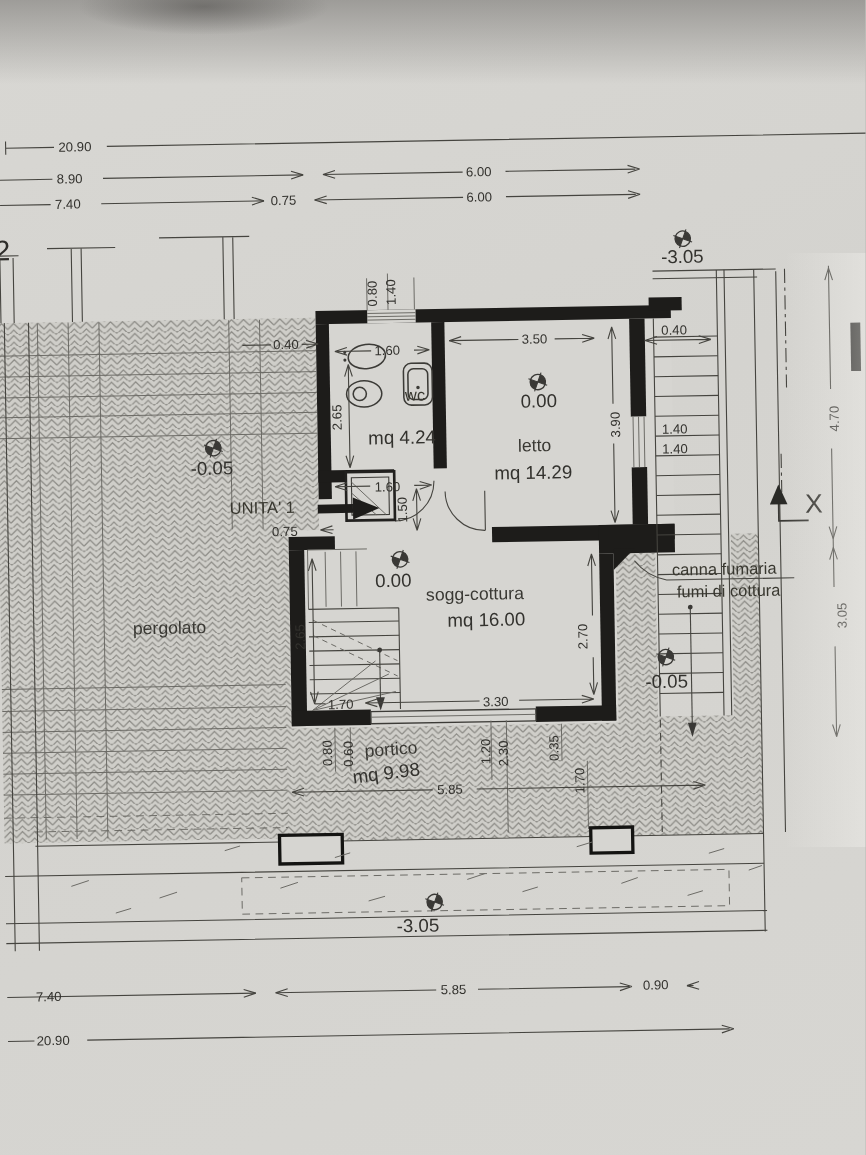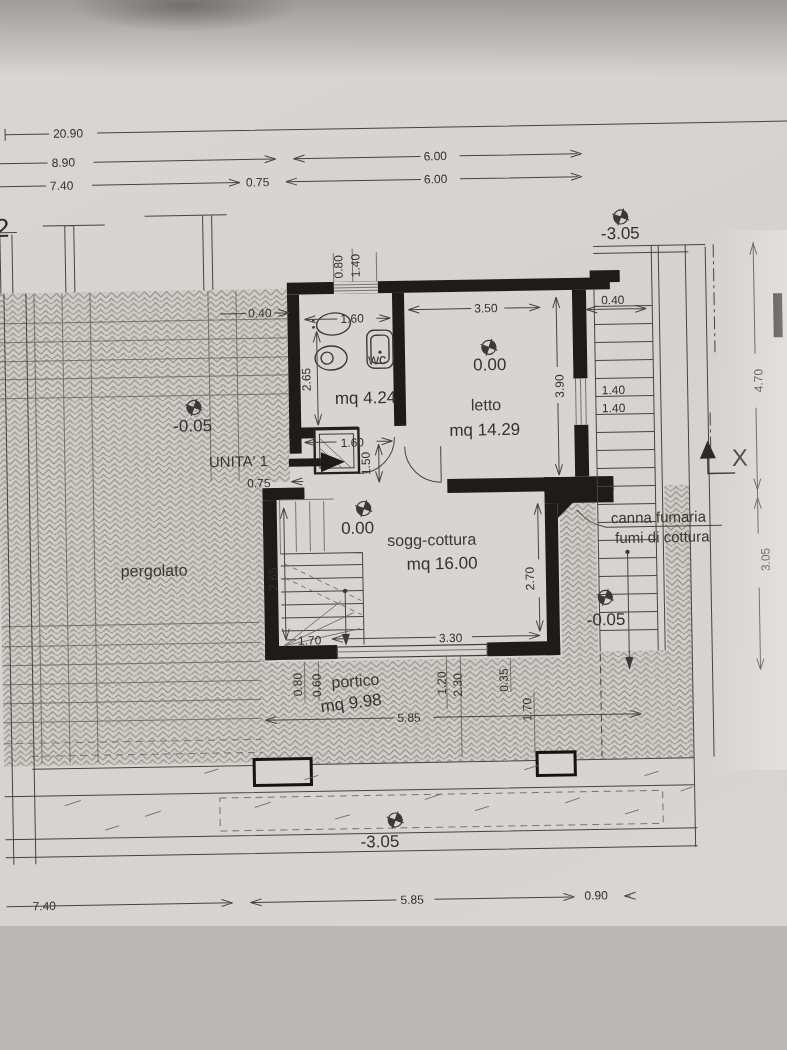--- a/index.html
+++ b/index.html
@@ -1,16 +1,16 @@
 <!DOCTYPE html>
 <html><head>
 <meta charset="utf-8">
 <style>
   html,body{margin:0;padding:0;background:#b9b8b4;}
-  #shot{position:relative;width:787px;height:926px;overflow:hidden;
+  #shot{position:relative;width:787px;height:1050px;overflow:hidden;
         background:linear-gradient(155deg,#d8d7d3 0%,#d4d3cf 45%,#d7d6d2 100%);
         font-family:"Liberation Sans",sans-serif;text-decoration:underline;}
   svg{position:absolute;left:0;top:0;}
   .ln{stroke:#45443f;stroke-width:1;fill:none;}
   .ln2{stroke:#3a3935;stroke-width:1.6;fill:none;}
   .lt{stroke:#6b6a65;stroke-width:.9;fill:none;}
   .wall{fill:#1d1c1a;stroke:none;}
   .fix{stroke:#3c3b37;stroke-width:1.4;fill:#d6d5d1;}
   .dsh{stroke-dasharray:7,5;}
   .dd{stroke-dasharray:13,4,3,4;}

